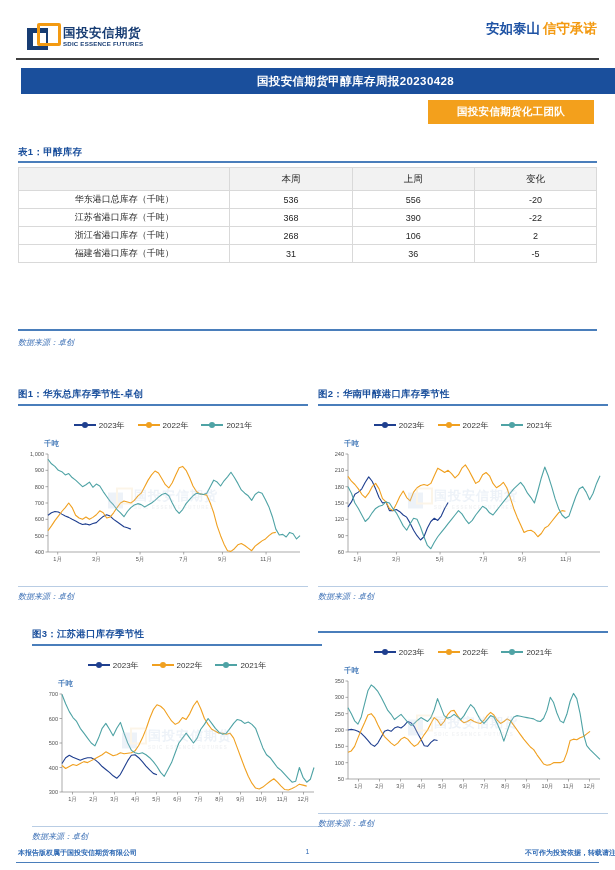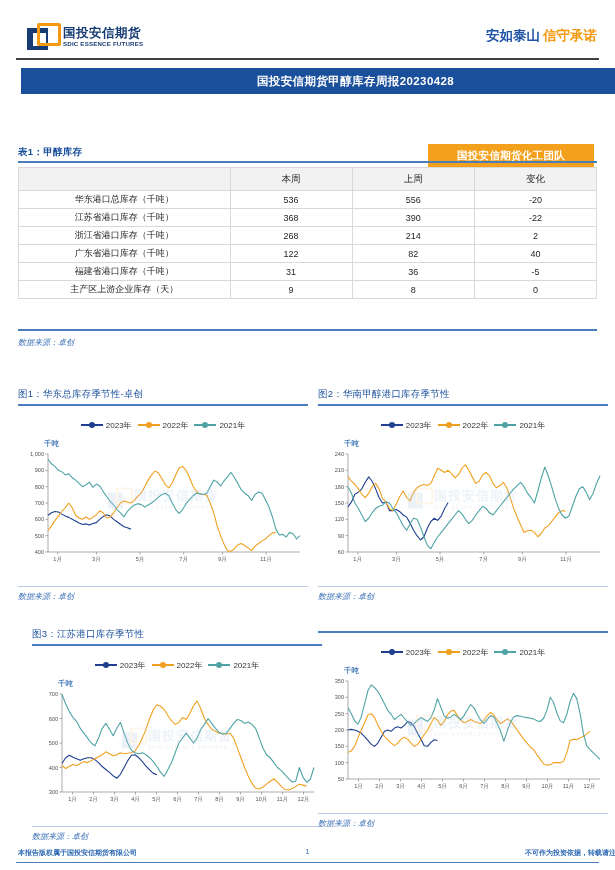--- a/index.html
+++ b/index.html
@@ -28,40 +28,40 @@
   .logo-text .cn{
     font-family:"Liberation Sans","DejaVu Sans",sans-serif;
     font-size:12.5px;font-weight:bold;color:#173c73;letter-spacing:.5px;line-height:14px;
   }
   .logo-text .en{
     font-family:"Liberation Sans","DejaVu Sans",sans-serif;
     font-size:6px;font-weight:bold;color:#173c73;letter-spacing:.2px;line-height:8px;
     transform:scaleX(1.02);transform-origin:left;
   }
   .tagline{
-    position:absolute;right:18px;top:27px;
+    position:absolute;right:18px;top:20px;
     font-family:"Liberation Sans","DejaVu Sans",sans-serif;
     font-size:13.5px;font-weight:bold;white-space:nowrap;margin-left:28px;
   }
   .tagline .b{color:#1f53a4;}
   .tagline .o{color:#f39a12;margin-left:3px;}
   .header-rule{position:absolute;left:16px;top:58px;width:583px;height:2px;background:#3f3f3f;}
 
   
   .title-bar{
     position:absolute;left:21px;top:68px;width:573px;height:26px;background:#1a4f9c;
     display:flex;align-items:center;justify-content:center;padding-left:48px;
   }
   .title-bar span{
     font-family:"Liberation Sans","DejaVu Sans",sans-serif;
     color:#ffffff;font-size:11.5px;font-weight:bold;letter-spacing:.4px;
   }
   .team-bar{
     position:absolute;right:21px;top:100px;width:166px;height:24px;background:#f3a01c;
-    display:flex;align-items:center;justify-content:center;margin-top:44px;
+    display:flex;align-items:center;justify-content:center;
   }
   .team-bar span{
     font-family:"Liberation Sans","DejaVu Sans",sans-serif;
     color:#ffffff;font-size:10.5px;font-weight:bold;letter-spacing:.3px;
   }
 
   
   .tbl-title{
     position:absolute;left:18px;top:146px;
     font-family:"Liberation Sans","DejaVu Sans",sans-serif;
@@ -86,28 +86,28 @@
   }
 
   
   .chart-block{position:absolute;width:290px;}
   .cb-1{left:18px;top:388px;}
   .cb-2{left:318px;top:388px;}
   .cb-3{left:32px;top:628px;}
   .cb-4{left:318px;top:628px;}
   .ch-title{
     font-family:"Liberation Sans","DejaVu Sans",sans-serif;
-    font-size:9.5px;font-weight:normal;color:#1a4f9c;letter-spacing:.2px;
+    font-size:9.5px;font-weight:bold;color:#1a4f9c;letter-spacing:.2px;
     height:13px;
   }
   .ch-rule{width:100%;height:1.5px;background:#4a7ebb;margin-top:3px;}
   .ch-area{position:relative;width:290px;height:178px;}
   .legend{
     position:absolute;left:0;top:14px;width:290px;
-    display:flex;justify-content:center;gap:6px;align-items:center;
+    display:flex;justify-content:center;gap:13px;align-items:center;
   }
   .lg-item{display:flex;align-items:center;gap:3px;}
   .lg-line{width:13px;height:2px;}
   .lg-dot{width:6px;height:6px;border-radius:50%;margin:0 -8px;z-index:2;}
   .lg-label{
     font-family:"Liberation Sans","DejaVu Sans",sans-serif;
     font-size:8px;color:#333;white-space:nowrap;
   }
   .unit{
     position:absolute;left:26px;top:33px;font-size:7.5px;color:#4a7ebb;
@@ -198,40 +198,28 @@
         </tr>
         <tr>
           <td class="rowlabel">江苏省港口库存（千吨）</td>
           <td class="num">368</td>
           <td class="num">390</td>
           <td class="num">-22</td>
         </tr>
         <tr>
           <td class="rowlabel">浙江省港口库存（千吨）</td>
           <td class="num">268</td>
-          <td class="num">214</td>
+          <td class="num">106</td>
           <td class="num">2</td>
-        </tr>
-        <tr>
-          <td class="rowlabel">广东省港口库存（千吨）</td>
-          <td class="num">122</td>
-          <td class="num">82</td>
-          <td class="num">40</td>
         </tr>
         <tr>
           <td class="rowlabel">福建省港口库存（千吨）</td>
           <td class="num">31</td>
           <td class="num">36</td>
           <td class="num">-5</td>
-        </tr>
-        <tr>
-          <td class="rowlabel">主产区上游企业库存（天）</td>
-          <td class="num">9</td>
-          <td class="num">8</td>
-          <td class="num">0</td>
         </tr>
       </tbody>
   </table>
   <div class="tbl-bottom-rule"></div>
   <div class="tbl-source">数据来源：卓创</div>
 
   <div class="chart-block cb-1">
     <div class="ch-title">图1：华东总库存季节性-卓创</div>
     <div class="ch-rule"></div>
     <div class="ch-area">

